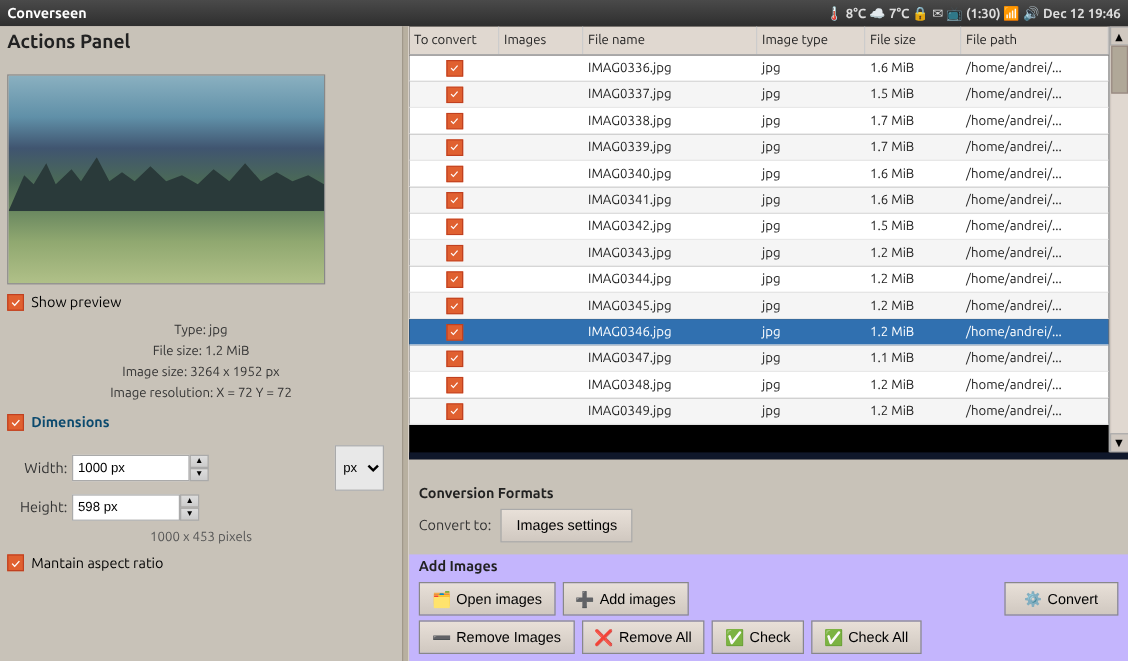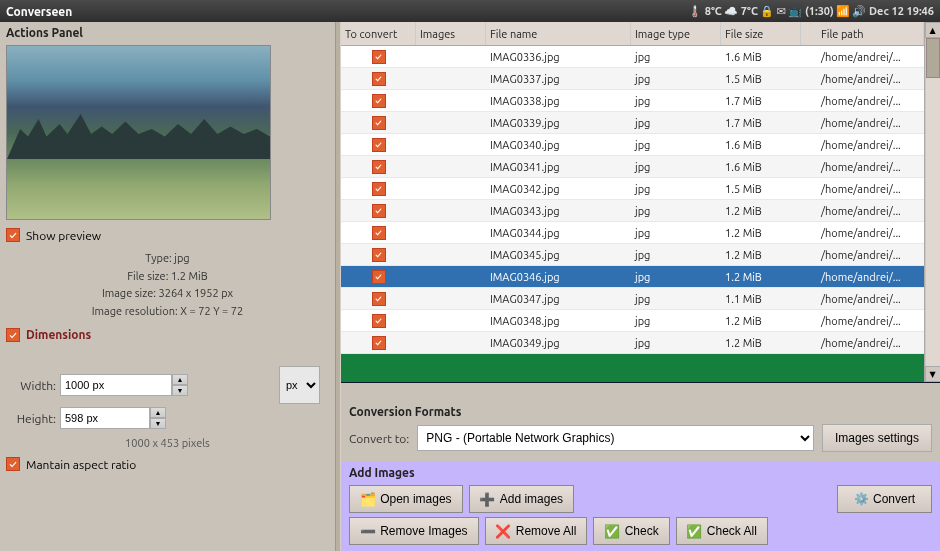--- a/index.html
+++ b/index.html
@@ -37,24 +37,24 @@
     .left-panel {
       width: 335px;
       min-width: 335px;
       padding: 4px 6px;
       background: #c8c2b8;
       display: flex;
       flex-direction: column;
       gap: 4px;
     }
     .panel-title {
-      font-size: 12px;
+      font-size: 16px;
       font-weight: bold;
       color: #222;
-      margin-bottom: 2px;
+      margin-bottom: 14px;
     }
     .preview-img {
       width: 265px;
       height: 175px;
       background: linear-gradient(180deg, #6a8fa0 0%, #4a6e7a 30%, #3a5560 50%, #5a7560 70%, #8aaa70 85%, #aab890 100%);
       border: 1px solid #888;
       margin-bottom: 4px;
       position: relative;
       overflow: hidden;
     }
@@ -102,24 +102,25 @@
     .meta-info {
       text-align: center;
       color: #333;
       font-size: 11px;
       line-height: 1.6;
       margin-bottom: 4px;
     }
 
     .section-title {
       display: flex;
+      align-items: center;
       gap: 6px;
       font-weight: bold;
-      color: #7f1d1d;
-      margin-bottom: 20px;
+      color: #0c4a6e;
+      margin-bottom: 8px;
     }
 
     .dimensions-grid {
       display: grid;
       grid-template-columns: 50px 1fr 10px 50px;
       align-items: center;
       gap: 3px 4px;
       margin-bottom: 4px;
     }
     .dim-label { color: #333; text-align: right; }
@@ -188,22 +189,22 @@
       display: flex;
       flex-direction: column;
       background: #c8c2b8;
       padding: 0;
     }
 
     
     .file-list-container {
       flex: 1;
       overflow: hidden;
-      background: #15803d;
-      border-bottom: 1px solid #0f172a;
+      background: #000000;
+      border-bottom: 6px solid #0f172a;
     }
     .file-list-header {
       display: flex;
       background: #e0d8d0;
       border-bottom: 1px solid #aaa;
       height: 24px;
       align-items: center;
       position: sticky;
       top: 0;
     }
@@ -216,21 +217,21 @@
       display: flex;
       align-items: center;
       cursor: pointer;
       user-select: none;
     }
     .col-convert { width: 75px; }
     .col-status { width: 70px; }
     .col-filename { width: 145px; }
     .col-imgtype { width: 90px; }
     .col-filesize { width: 80px; }
-    .col-filepath { flex: 1; margin-left: 16px; }
+    .col-filepath { flex: 1; }
 
     .file-list-scroll {
       overflow-y: auto;
       overflow-x: hidden;
       height: calc(100% - 24px);
     }
     .file-row {
       display: flex;
       align-items: center;
       height: 22px;
@@ -427,21 +428,21 @@
     </div>
 
     <div class="section-title">
       <div class="checkbox-orange"></div>
       <span>Dimensions</span>
     </div>
 
     <div class="dimensions-grid">
       <span class="dim-label">Width:</span>
       <div class="dim-input">
-        <input type="text" value="1000 px" style="width: 112px;">
+        <input type="text" value="1000 px" style="width: 98px;">
         <div class="spinbox">
           <button>▲</button>
           <button>▼</button>
         </div>
       </div>
       <span></span>
       <div class="unit-select">
         <select>
           <option>px</option>
           <option>%</option>
@@ -636,27 +637,20 @@
           <div class="scroll-thumb"></div>
         </div>
         <div class="scroll-btn">▼</div>
       </div>
     </div>
 
     <div class="conversion-section">
       <div class="conv-formats-title">Conversion Formats</div>
       <div class="conv-to-row">
         <span class="conv-to-label">Convert to:</span>
-        <select class="conv-to-select">
-          <option>PNG - (Portable Network Graphics)</option>
-          <option>JPG - (Joint Photographic)</option>
-          <option>BMP - (Bitmap)</option>
-          <option>TIFF - (Tagged Image File Format)</option>
-          <option>GIF - (Graphics Interchange Format)</option>
-        </select>
         <button class="img-settings-btn">Images settings</button>
       </div>
     </div>
 
     <div class="add-images-section">
       <div class="add-images-title">Add Images</div>
       <div class="actions-row">
         <button class="action-btn">
           <span class="btn-icon">🗂️</span>
           <span>Open images</span>

